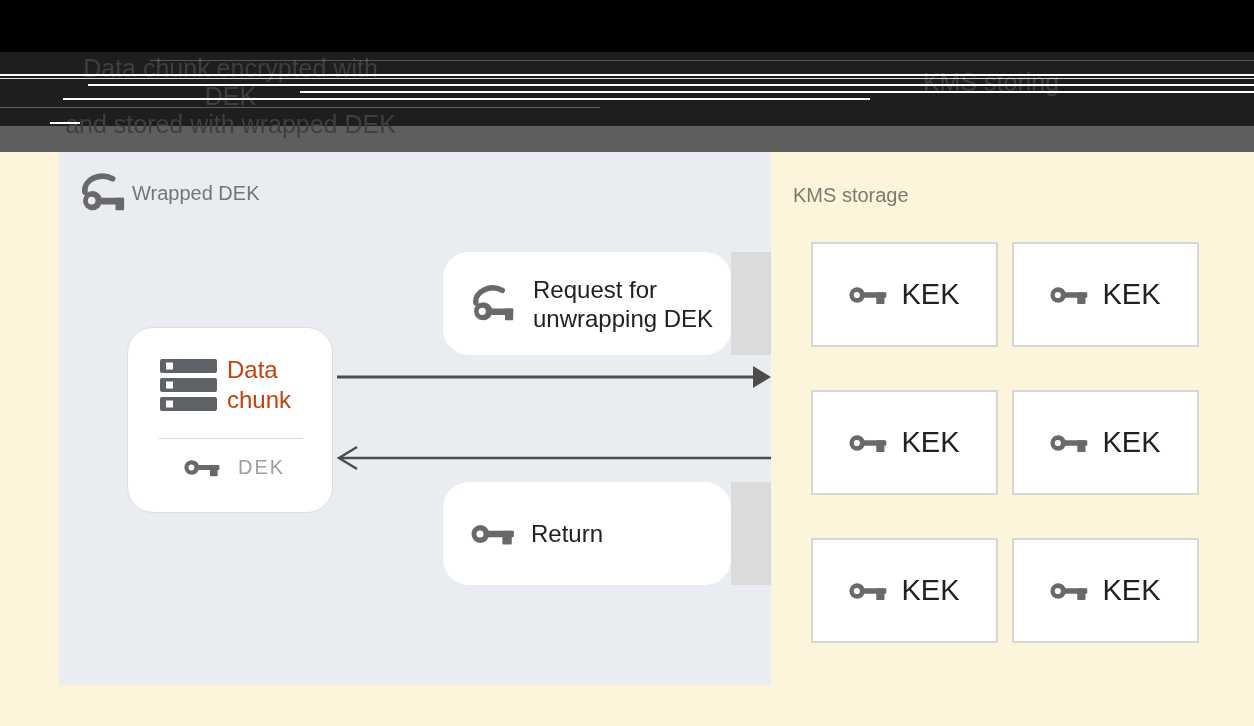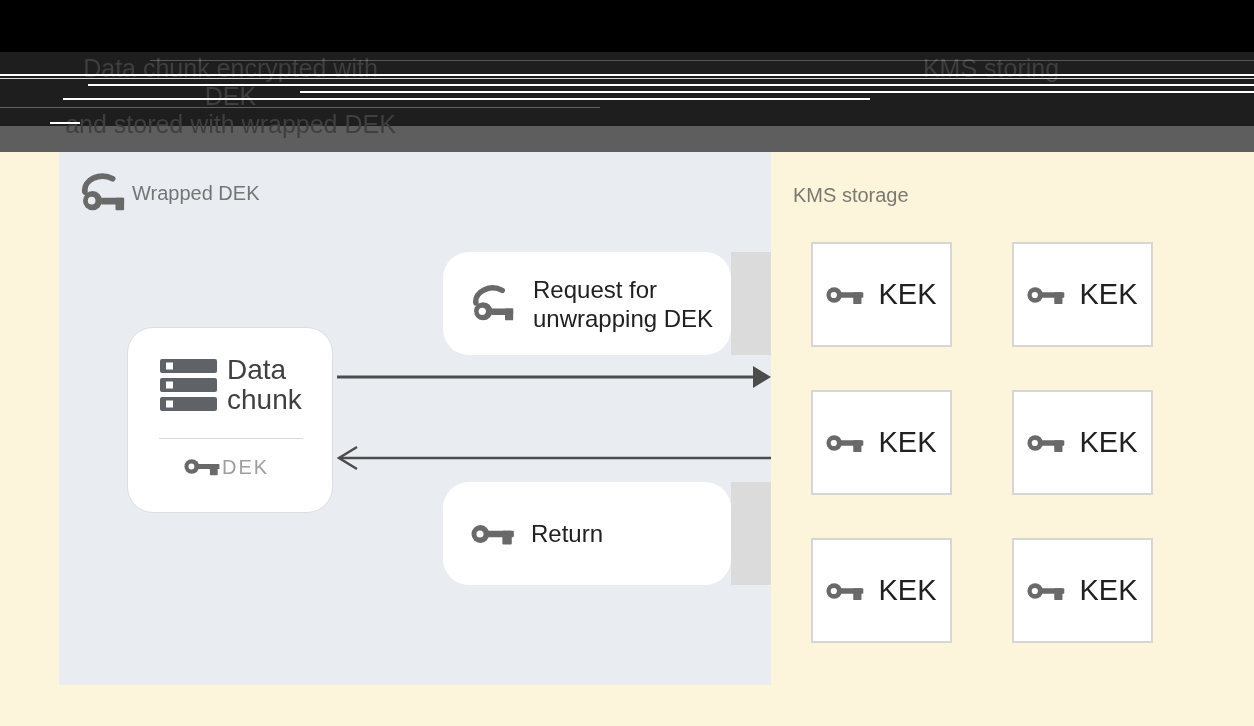--- a/index.html
+++ b/index.html
@@ -5,46 +5,46 @@
   html,body{margin:0;padding:0;}
   body{font-family:"Liberation Sans","DejaVu Sans",sans-serif;}
   #screen{position:relative;width:1254px;height:726px;overflow:hidden;background:#fcf5dc;}
 
   
   .hdr-black{position:absolute;left:0;top:0;width:1254px;height:52px;background:#000;}
   .hdr-dark{position:absolute;left:0;top:52px;width:1254px;height:74px;background:#1e1e1e;}
   .hdr-band{position:absolute;left:0;top:126px;width:1254px;height:26px;background:#5e5e5e;}
   .caption{position:absolute;color:#3f3f3f;font-size:25px;line-height:28px;text-align:center;font-weight:400;}
   .caption.left{left:58px;top:54px;width:345px;}
-  .caption.right{left:841px;top:54px;width:300px;}
+  .caption.right{left:841px;top:68px;width:300px;}
   .glitch{position:absolute;background:#fff;}
 
   
   .panel{position:absolute;left:59px;top:152px;width:712px;height:533px;background:#e9edf2;}
   .panel-head{position:absolute;left:80px;top:172px;display:flex;align-items:center;gap:2px;}
   .panel-label{color:#757575;font-size:20px;}
 
   .white-box{position:absolute;background:#fff;border-radius:26px;}
   .gray-strip{position:absolute;width:40px;height:103px;background:#dbdbdb;}
 
   .msg-box{left:443px;width:288px;height:103px;display:flex;align-items:center;}
   .msg-box .ic{margin-left:28px;flex:0 0 auto;}
   .msg-label{margin-left:14px;color:#212121;font-size:24px;line-height:29px;}
 
   
   .chunk-box{left:127px;top:327px;width:206px;height:186px;border:1px solid #dedede;box-sizing:border-box;}
   .chunk-row{position:absolute;left:32px;top:27px;display:flex;align-items:center;gap:10px;}
-  .chunk-label{color:#404040;font-size:28px;line-height:30px;}
+  .chunk-label{color:#c2410c;font-size:24px;line-height:30px;}
   .chunk-divider{position:absolute;left:31px;top:110px;width:144px;height:1px;background:#d8d8d8;}
-  .dek-row{position:absolute;left:56px;top:128px;display:flex;}
+  .dek-row{position:absolute;left:56px;top:128px;display:flex;align-items:center;gap:16px;}
   .dek-label{color:#9e9e9e;font-size:20px;letter-spacing:2px;}
 
   
   .kms-label{position:absolute;left:793px;top:184px;color:#7b7a71;font-size:20px;}
-  .kek-box{position:absolute;width:141px;height:105px;background:#fff;border:2px solid #d6d6d6;box-sizing:border-box;display:flex;align-items:center;justify-content:center;gap:12px;}
+  .kek-box{position:absolute;width:187px;height:105px;background:#fff;border:2px solid #d6d6d6;box-sizing:border-box;display:flex;align-items:center;justify-content:center;gap:12px;}
   .kek-label{color:#212121;font-size:29px;}
 
   .icon{color:#696969;display:block;}
   .srv{color:#5f6368;}
 
   #arrows{position:absolute;left:59px;top:152px;pointer-events:none;}
 </style>
 </head>
 <body>
 

